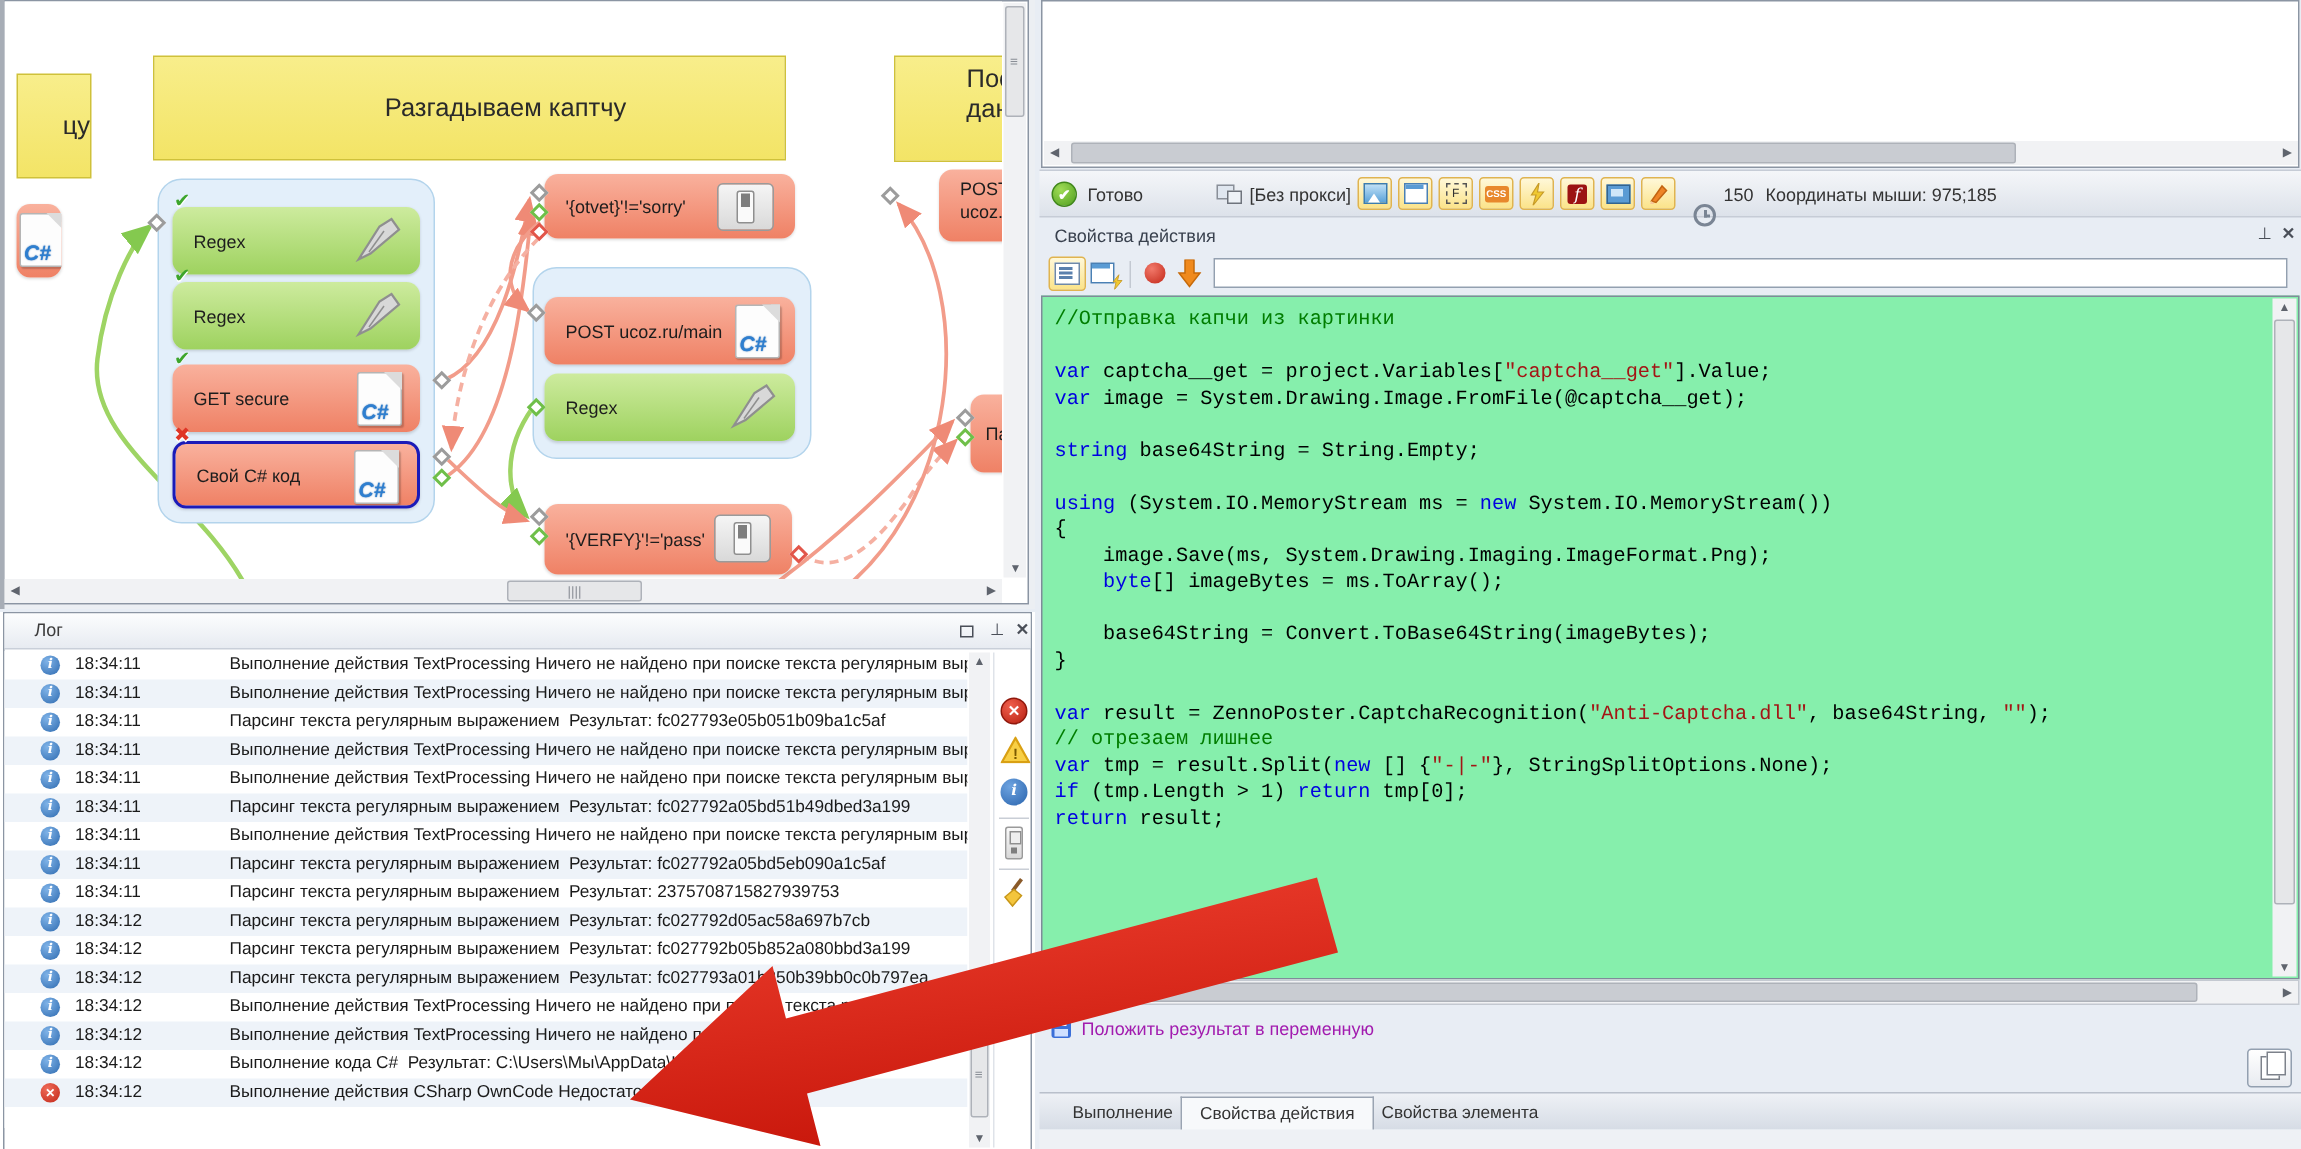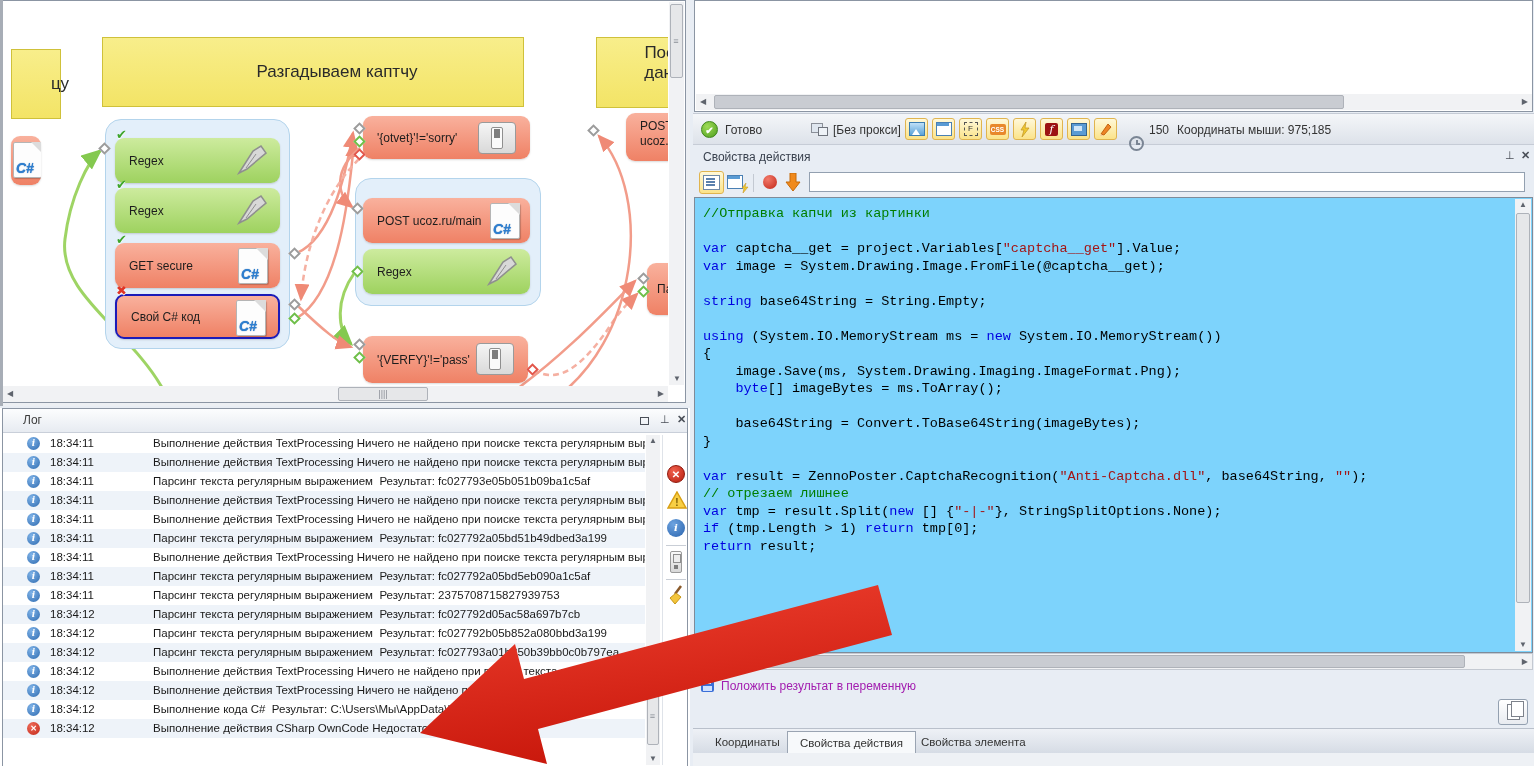--- a/index.html
+++ b/index.html
@@ -66,21 +66,21 @@
   
   #right{left:693px;top:0;width:841px;height:766px;background:#e8edf4;}
   #browser{left:1px;top:0;width:839px;height:112px;background:#fff;border:1px solid #8b95a3;box-sizing:border-box;}
   #statusbar{left:0;top:113px;width:841px;height:32px;background:linear-gradient(#f4f6f9,#dde2ea);
              border-top:1px solid #c6ccd6;border-bottom:1px solid #c6ccd6;box-sizing:border-box;font-size:12px;color:#333;}
   .ybtn{width:23px;height:22px;background:linear-gradient(#fff8d9,#fbe389);border:1px solid #e0b44f;border-radius:3px;
         display:flex;align-items:center;justify-content:center;box-sizing:border-box;}
   #props-header{left:0;top:146px;width:841px;height:23px;font-size:12px;color:#39414e;}
   #props-toolbar{left:0;top:169px;width:841px;height:28px;}
   #props-input{left:116px;top:3px;width:716px;height:20px;border:1px solid #93a0b0;background:#fff;box-sizing:border-box;}
-  #code{left:1px;top:197px;width:839px;height:456px;background:#7dd3fc;border:1px solid #7f8b99;box-sizing:border-box;overflow:hidden;}
+  #code{left:1px;top:197px;width:839px;height:456px;background:#86efac;border:1px solid #7f8b99;box-sizing:border-box;overflow:hidden;}
   #code-lines{position:absolute;left:8px;top:7px;font-family:"Liberation Mono",monospace;font-size:13.5px;
               line-height:17.5px;white-space:pre;color:#000;}
   .cl .kw{color:#0000e0;} .cl .str{color:#a31515;} .cl .com{color:#007d00;} .cl .pl{color:#000;}
   #code-vsb{position:absolute;left:820px;top:1px;width:16px;height:452px;background:#f1f2f4;}
   #code-hsb{left:1px;top:653px;width:839px;height:17px;background:#f1f2f4;border:1px solid #c4c9d1;box-sizing:border-box;}
   #result-row{left:0;top:676px;width:841px;height:20px;font-size:12px;color:#a21caf;}
   #combo{left:1px;top:700px;width:796px;height:24px;background:#fff;border:1px solid #93a0b0;box-sizing:border-box;
          font-size:12px;color:#000;}
   #combo .val{position:absolute;left:5px;top:4px;}
   #combo-drop{position:absolute;right:1px;top:1px;width:18px;height:20px;background:linear-gradient(#fdfdfd,#e3e6eb);
@@ -149,21 +149,21 @@
         <path d="M 294,317 C 336,291 346,197 351,141" stroke="#f29c8a" stroke-width="2.5" fill="none" marker-end="url(#mS)"></path>
         <path d="M 357,147 C 331,168 333,193 349,206" stroke="#f29c8a" stroke-width="2.5" fill="none" marker-end="url(#mS)"></path>
         <path d="M 356,158 C 318,196 301,254 298,298" stroke="#f5b0a2" stroke-width="2.5" fill="none" stroke-dasharray="6,4" marker-end="url(#mS)"></path>
         <path d="M 352,271 C 332,299 334,329 348,343" stroke="#9ed464" stroke-width="3" fill="none" marker-end="url(#mG)"></path>
         <path d="M 294,304 C 322,331 336,342 348,346" stroke="#f29c8a" stroke-width="2.5" fill="none" marker-end="url(#mS)"></path>
         <path d="M 531,369 C 559,386 584,357 603,331 C 617,309 627,300 634,293" stroke="#f5b0a2" stroke-width="2.5" fill="none" stroke-dasharray="6,4" marker-end="url(#mS)"></path>
         <path d="M 548,400 C 636,342 650,196 596,135" stroke="#f29c8a" stroke-width="2.5" fill="none" marker-end="url(#mS)"></path>
         <path d="M 497,400 C 553,362 597,316 632,280" stroke="#f29c8a" stroke-width="2.5" fill="none" marker-end="url(#mS)"></path>
       </svg>
 
-      <div class="banner" style="left:8px;top:48px;width:33px;height:70px;">
+      <div class="banner" style="left:8px;top:48px;width:33px;height:70px;align-items:flex-end;">
         <span>цу</span>
       </div>
       <div class="banner" style="left:99px;top:36px;width:422px;height:70px;">
         <span>Разгадываем каптчу</span>
       </div>
       <div class="banner" style="left:593px;top:36px;width:120px;height:71px;">
         <span>Посылае</span>
         <span>данными р</span>
       </div>
 
@@ -515,21 +515,21 @@
     <div id="result-row" class="abs">
       <div class="floppy abs" style="left:8px;top:3px;"></div>
       <span class="abs" style="left:28px;top:3px;">Положить результат в переменную</span>
     </div>
 
     <div id="copy-btn" class="abs">
         <div class="sheeticon"></div>
       </div>
 
     <div id="tabsbar" class="abs">
-      <div class="tab" style="left:10px;">Координаты</div>
+      <div class="tab" style="left:10px;">Выполнение</div>
       <div class="tab active" style="left:94px;">Свойства действия</div>
       <div class="tab" style="left:216px;">Свойства элемента</div>
     </div>
     <div id="bottomstrip" class="abs"></div>
   </div>
 
   <svg width="1534" height="766" style="position:absolute;left:0;top:0;pointer-events:none;z-index:50;">
     <defs>
       <linearGradient id="agrad" x1="0" y1="0" x2="0.3" y2="1">
         <stop offset="0" stop-color="#ef4130"></stop>

